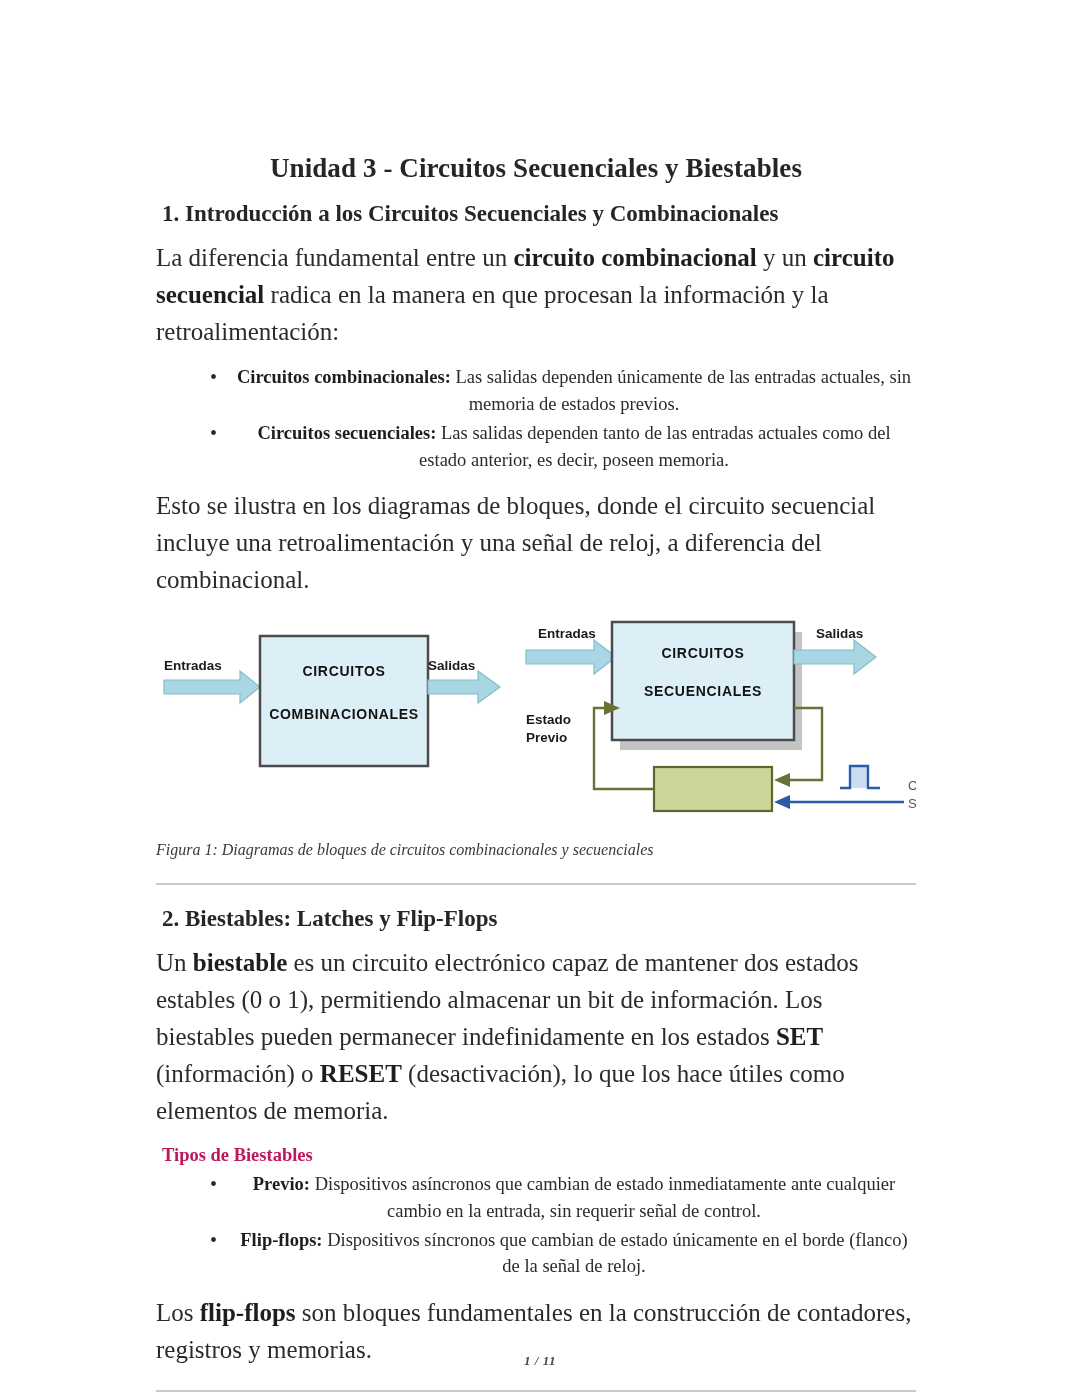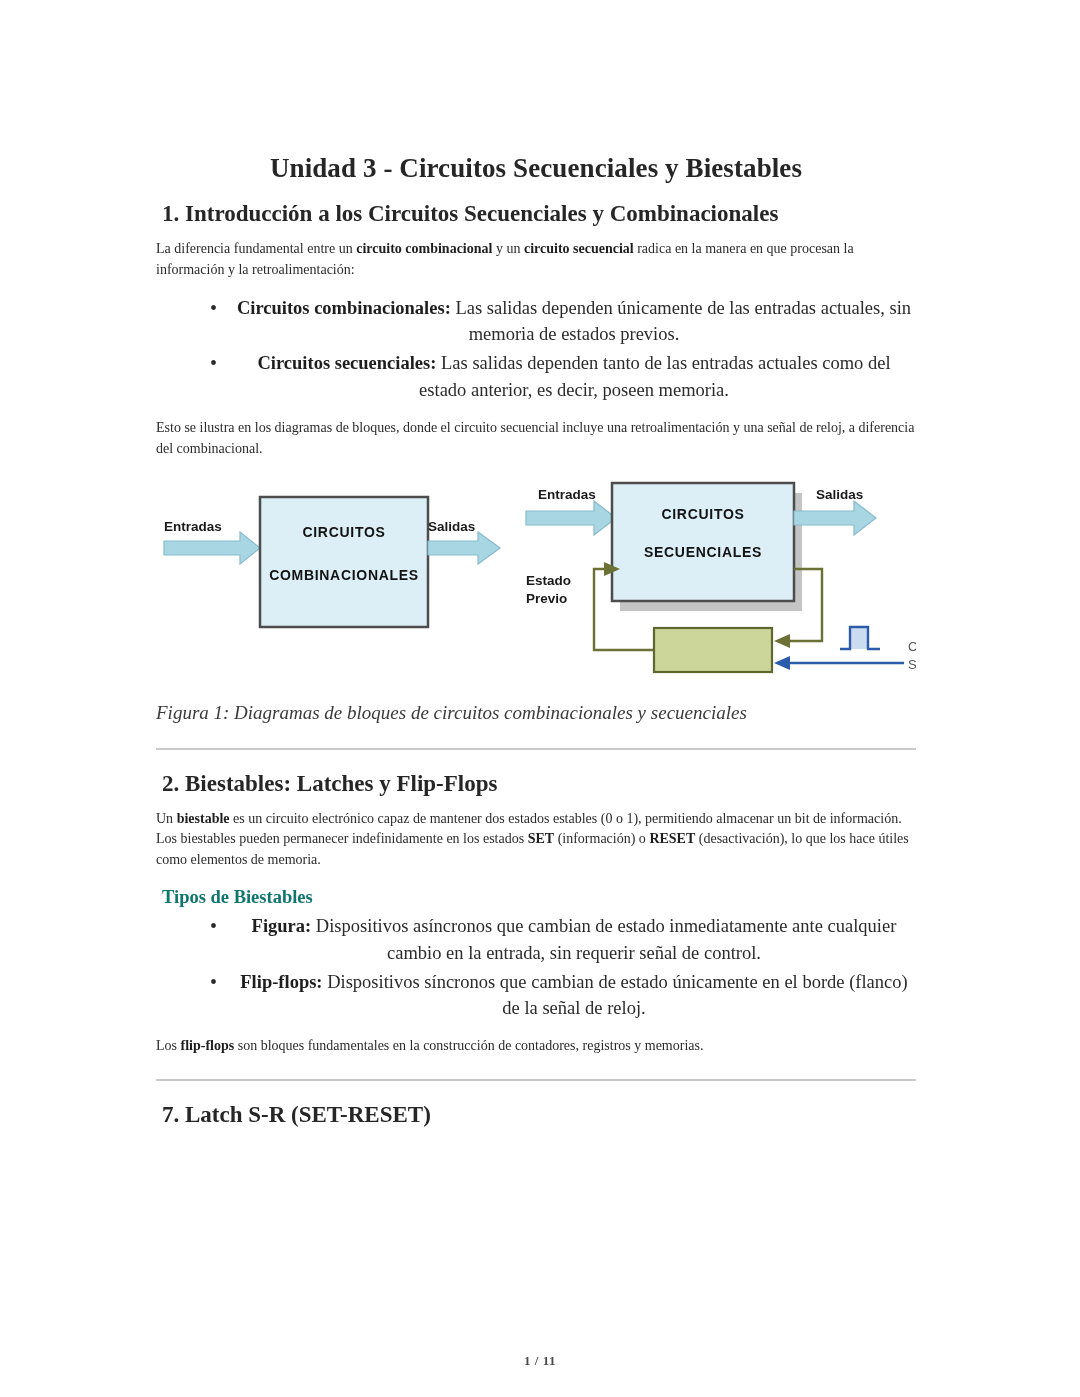--- a/index.html
+++ b/index.html
@@ -48,26 +48,26 @@
     line-height: 1.25;
     color: #262626;
   }
   .h2.indented { padding-left: 6px; }
   .h3 {
     font-size: 18.5px;
     font-weight: bold;
     margin: 14px 0 4px 0;
     padding-left: 6px;
     line-height: 1.3;
-    color: #0f766e;
+    color: #be185d;
   }
 
   
   p.body {
-    font-size: 14px;
+    font-size: 25px;
     line-height: 1.48;
     margin: 0 0 14px 0;
     color: #2b2b2b;
     text-align: left;
   }
   b, strong { font-weight: bold; color: #1e1e1e; }
 
   
   ul.bullets {
     margin: 0 0 14px 0;
@@ -103,38 +103,39 @@
   
   .figure-wrap {
     position: relative;
     width: 760px;
     height: 212px;
     margin: 16px 0 8px 0;
   }
   .fig-caption {
     font-family: "Liberation Serif", "DejaVu Serif", serif;
     font-style: italic;
-    font-size: 19px;
+    font-size: 16px;
     color: #3a3a3a;
     margin: 14px 0 0 0;
     line-height: 1.3;
   }
 
   
   .page-footer {
     position: absolute;
     left: 0;
     bottom: 28px;
     width: 1080px;
     text-align: center;
     font-family: "Liberation Serif", "DejaVu Serif", serif;
     font-size: 13px;
     font-weight: bold;
     color: #4a4a4a;
     letter-spacing: 0.5px;
+    font-style: italic;
   }
 </style>
 </head>
 <body>
 
 <div class="page">
   <div class="content">
 
     <h1 class="doc-title">Unidad 3 - Circuitos Secuenciales y Biestables</h1>
 
@@ -218,21 +219,21 @@
 
     <hr class="divider">
 
     <h2 class="h2 indented">2. Biestables: Latches y Flip-Flops</h2>
 
     <p class="body"><span>Un </span><b>biestable</b><span> es un circuito electrónico capaz de mantener dos estados estables (0 o 1), permitiendo almacenar un bit de información. Los biestables pueden permanecer indefinidamente en los estados </span><b>SET</b><span> (información) o </span><b>RESET</b><span> (desactivación), lo que los hace útiles como elementos de memoria.</span></p>
 
     <h3 class="h3">Tipos de Biestables</h3>
 
     <ul class="bullets">
-      <li><b>Figura:</b><span> Dispositivos asíncronos que cambian de estado inmediatamente ante cualquier cambio en la entrada, sin requerir señal de control.</span></li>
+      <li><b>Previo:</b><span> Dispositivos asíncronos que cambian de estado inmediatamente ante cualquier cambio en la entrada, sin requerir señal de control.</span></li>
       <li><b>Flip-flops:</b><span> Dispositivos síncronos que cambian de estado únicamente en el borde (flanco) de la señal de reloj.</span></li>
     </ul>
 
     <p class="body"><span>Los </span><b>flip-flops</b><span> son bloques fundamentales en la construcción de contadores, registros y memorias.</span></p>
 
     <hr class="divider">
 
     <h2 class="h2 indented">7. Latch S-R (SET-RESET)</h2>
 
   </div>

